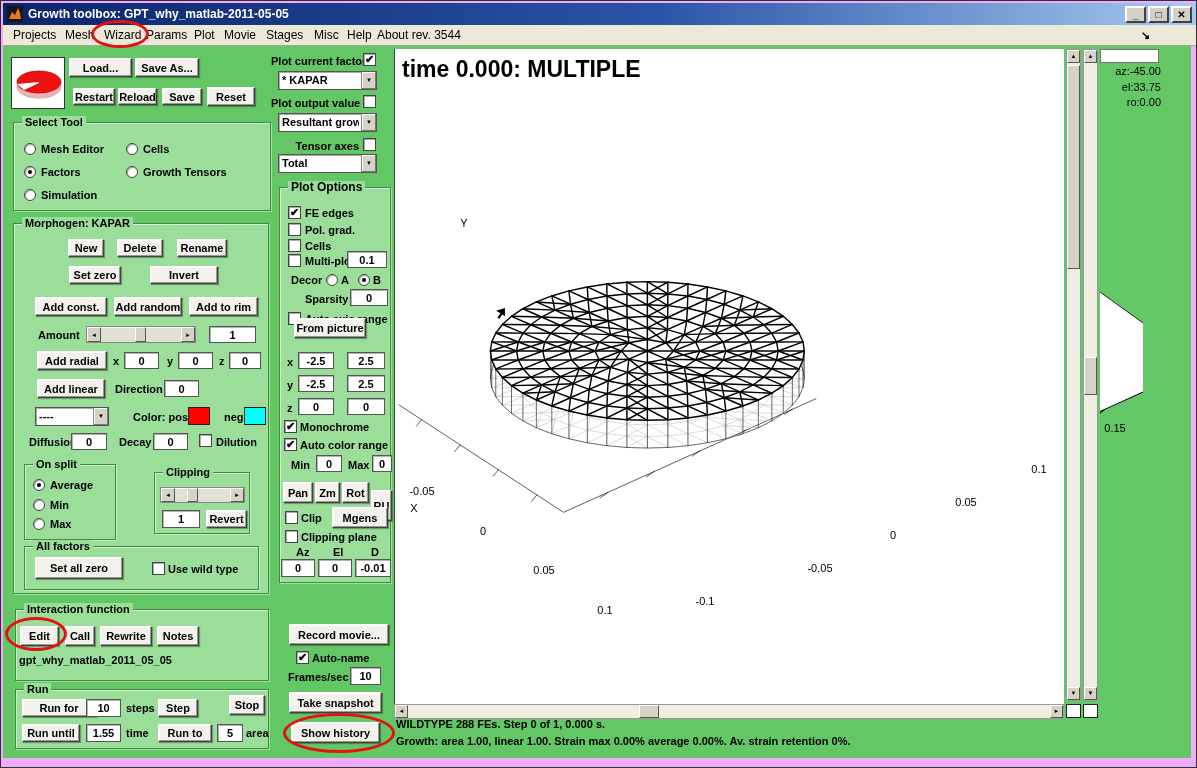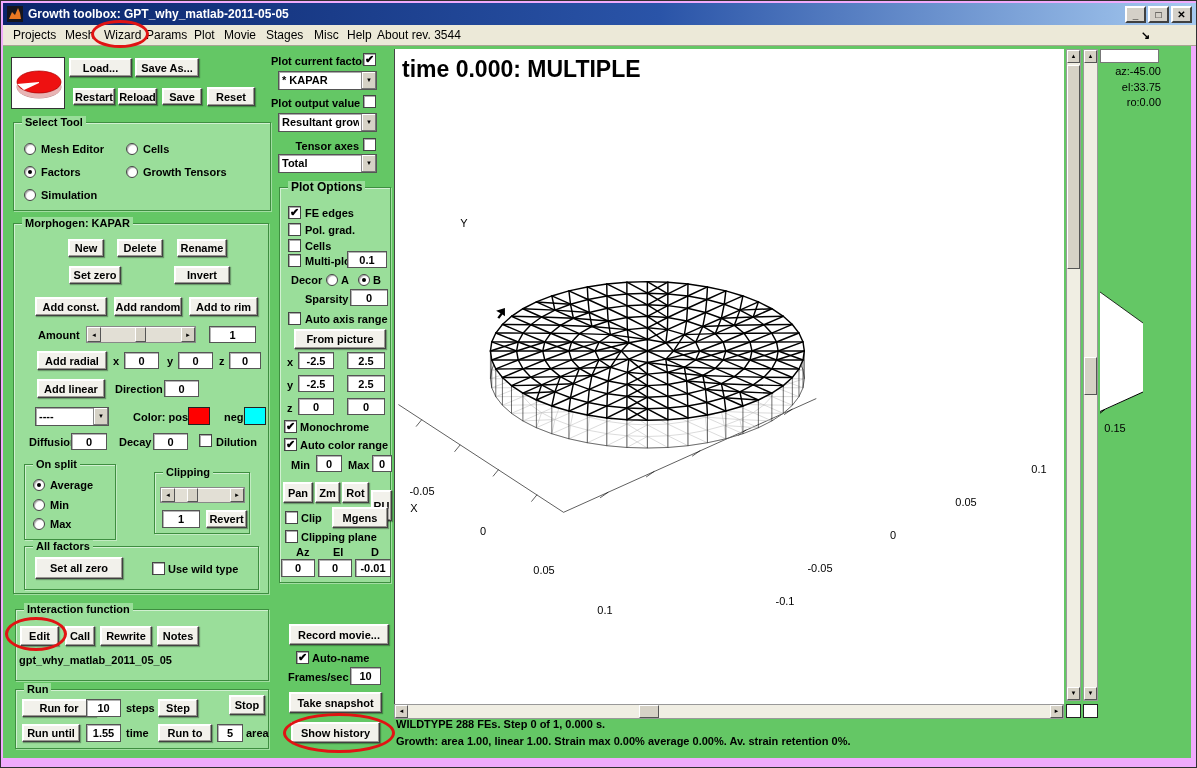--- a/index.html
+++ b/index.html
@@ -105,21 +105,21 @@
     <span class="rad" style="left:10px;top:66px"></span>
     <span class="lbl" style="left:27px;top:66px">Simulation</span>
   </div>
 
   <div class="grp" style="left:12px;top:222px;width:256px;height:371px">
     <span class="gt">Morphogen: KAPAR</span>
     <div class="btn" style="left:54px;top:15px;width:36px;height:18px">New</div>
     <div class="btn" style="left:103px;top:15px;width:46px;height:18px">Delete</div>
     <div class="btn" style="left:163px;top:15px;width:50px;height:18px">Rename</div>
     <div class="btn" style="left:55px;top:42px;width:52px;height:18px">Set zero</div>
-    <div class="btn" style="left:160px;top:42px;width:56px;height:18px">Invert</div>
+    <div class="btn" style="left:136px;top:42px;width:68px;height:18px">Invert</div>
     <div class="btn" style="left:21px;top:73px;width:72px;height:19px">Add const.</div>
     <div class="btn" style="left:100px;top:73px;width:68px;height:19px">Add random</div>
     <div class="btn" style="left:175px;top:73px;width:69px;height:19px">Add to rim</div>
     <span class="lbl" style="left:24px;top:105px">Amount</span>
     <div class="sl" style="left:72px;top:102px;width:110px;height:17px">
       <span class="sa l"></span>
       <span class="st" style="left:48px"></span>
       <span class="sa r"></span>
     </div>
     <input class="field" style="left: 195px; top: 102px; width: 47px; height: 17px;" value="1">
@@ -233,21 +233,21 @@
     <input class="field" style="left: 67px; top: 63px; width: 40px; height: 17px;" value="0.1">
     <span class="lbl" style="left:11px;top:86px">Decor</span>
     <span class="rad" style="left:46px;top:86px"></span>
     <span class="lbl" style="left:61px;top:86px">A</span>
     <span class="rad on" style="left:78px;top:86px"></span>
     <span class="lbl" style="left:93px;top:86px">B</span>
     <span class="lbl" style="left:25px;top:105px">Sparsity</span>
     <input class="field" style="left: 70px; top: 101px; width: 38px; height: 17px;" value="0">
     <span class="chk" style="left:8px;top:124px"></span>
     <span class="lbl" style="left:25px;top:125px">Auto axis range</span>
-    <div class="btn" style="left:14px;top:141px;width:92px;height:20px">From picture</div>
+    <div class="btn" style="left:14px;top:130px;width:72px;height:20px">From picture</div>
     <span class="lbl" style="left:7px;top:168px">x</span>
     <input class="field" style="left: 18px; top: 164px; width: 36px; height: 17px;" value="-2.5">
     <input class="field" style="left: 67px; top: 164px; width: 38px; height: 17px;" value="2.5">
     <span class="lbl" style="left:7px;top:191px">y</span>
     <input class="field" style="left: 18px; top: 187px; width: 36px; height: 17px;" value="-2.5">
     <input class="field" style="left: 67px; top: 187px; width: 38px; height: 17px;" value="2.5">
     <span class="lbl" style="left:7px;top:214px">z</span>
     <input class="field" style="left: 18px; top: 210px; width: 36px; height: 17px;" value="0">
     <input class="field" style="left: 67px; top: 210px; width: 38px; height: 17px;" value="0">
     <span class="chk on" style="left:4px;top:232px"></span>
@@ -1038,19 +1038,19 @@
   <span class="status" style="left:395px;top:734px">Growth: area 1.00, linear 1.00. Strain max 0.00% average 0.00%. Av. strain retention 0%.</span>
 
   <div class="red-o" style="left:90px;top:19px;width:58px;height:28px"></div>
   <div class="red-o" style="left:4px;top:616px;width:62px;height:34px"></div>
   <div class="red-o" style="left:282px;top:712px;width:112px;height:40px"></div>
 
 <span class="tick" style="left: 421px; top: 490px;">-0.05</span>
     <span class="tick" style="left: 482px; top: 530px;">0</span>
     <span class="tick" style="left: 543px; top: 569px;">0.05</span>
     <span class="tick" style="left: 604px; top: 609px;">0.1</span>
-    <span class="tick" style="left: 784px; top: 600px; text-align: center;">-0.1</span>
+    <span class="tick" style="left: 704px; top: 600px; text-align: center;">-0.1</span>
     <span class="tick" style="left: 819px; top: 567px;">-0.05</span>
     <span class="tick" style="left: 892px; top: 534px;">0</span>
     <span class="tick" style="left: 965px; top: 501px;">0.05</span>
     <span class="tick" style="left: 1038px; top: 468px;">0.1</span>
     <span class="tick" style="left: 1114px; top: 427px;">0.15</span>
   </div>
 
 </body></html>

